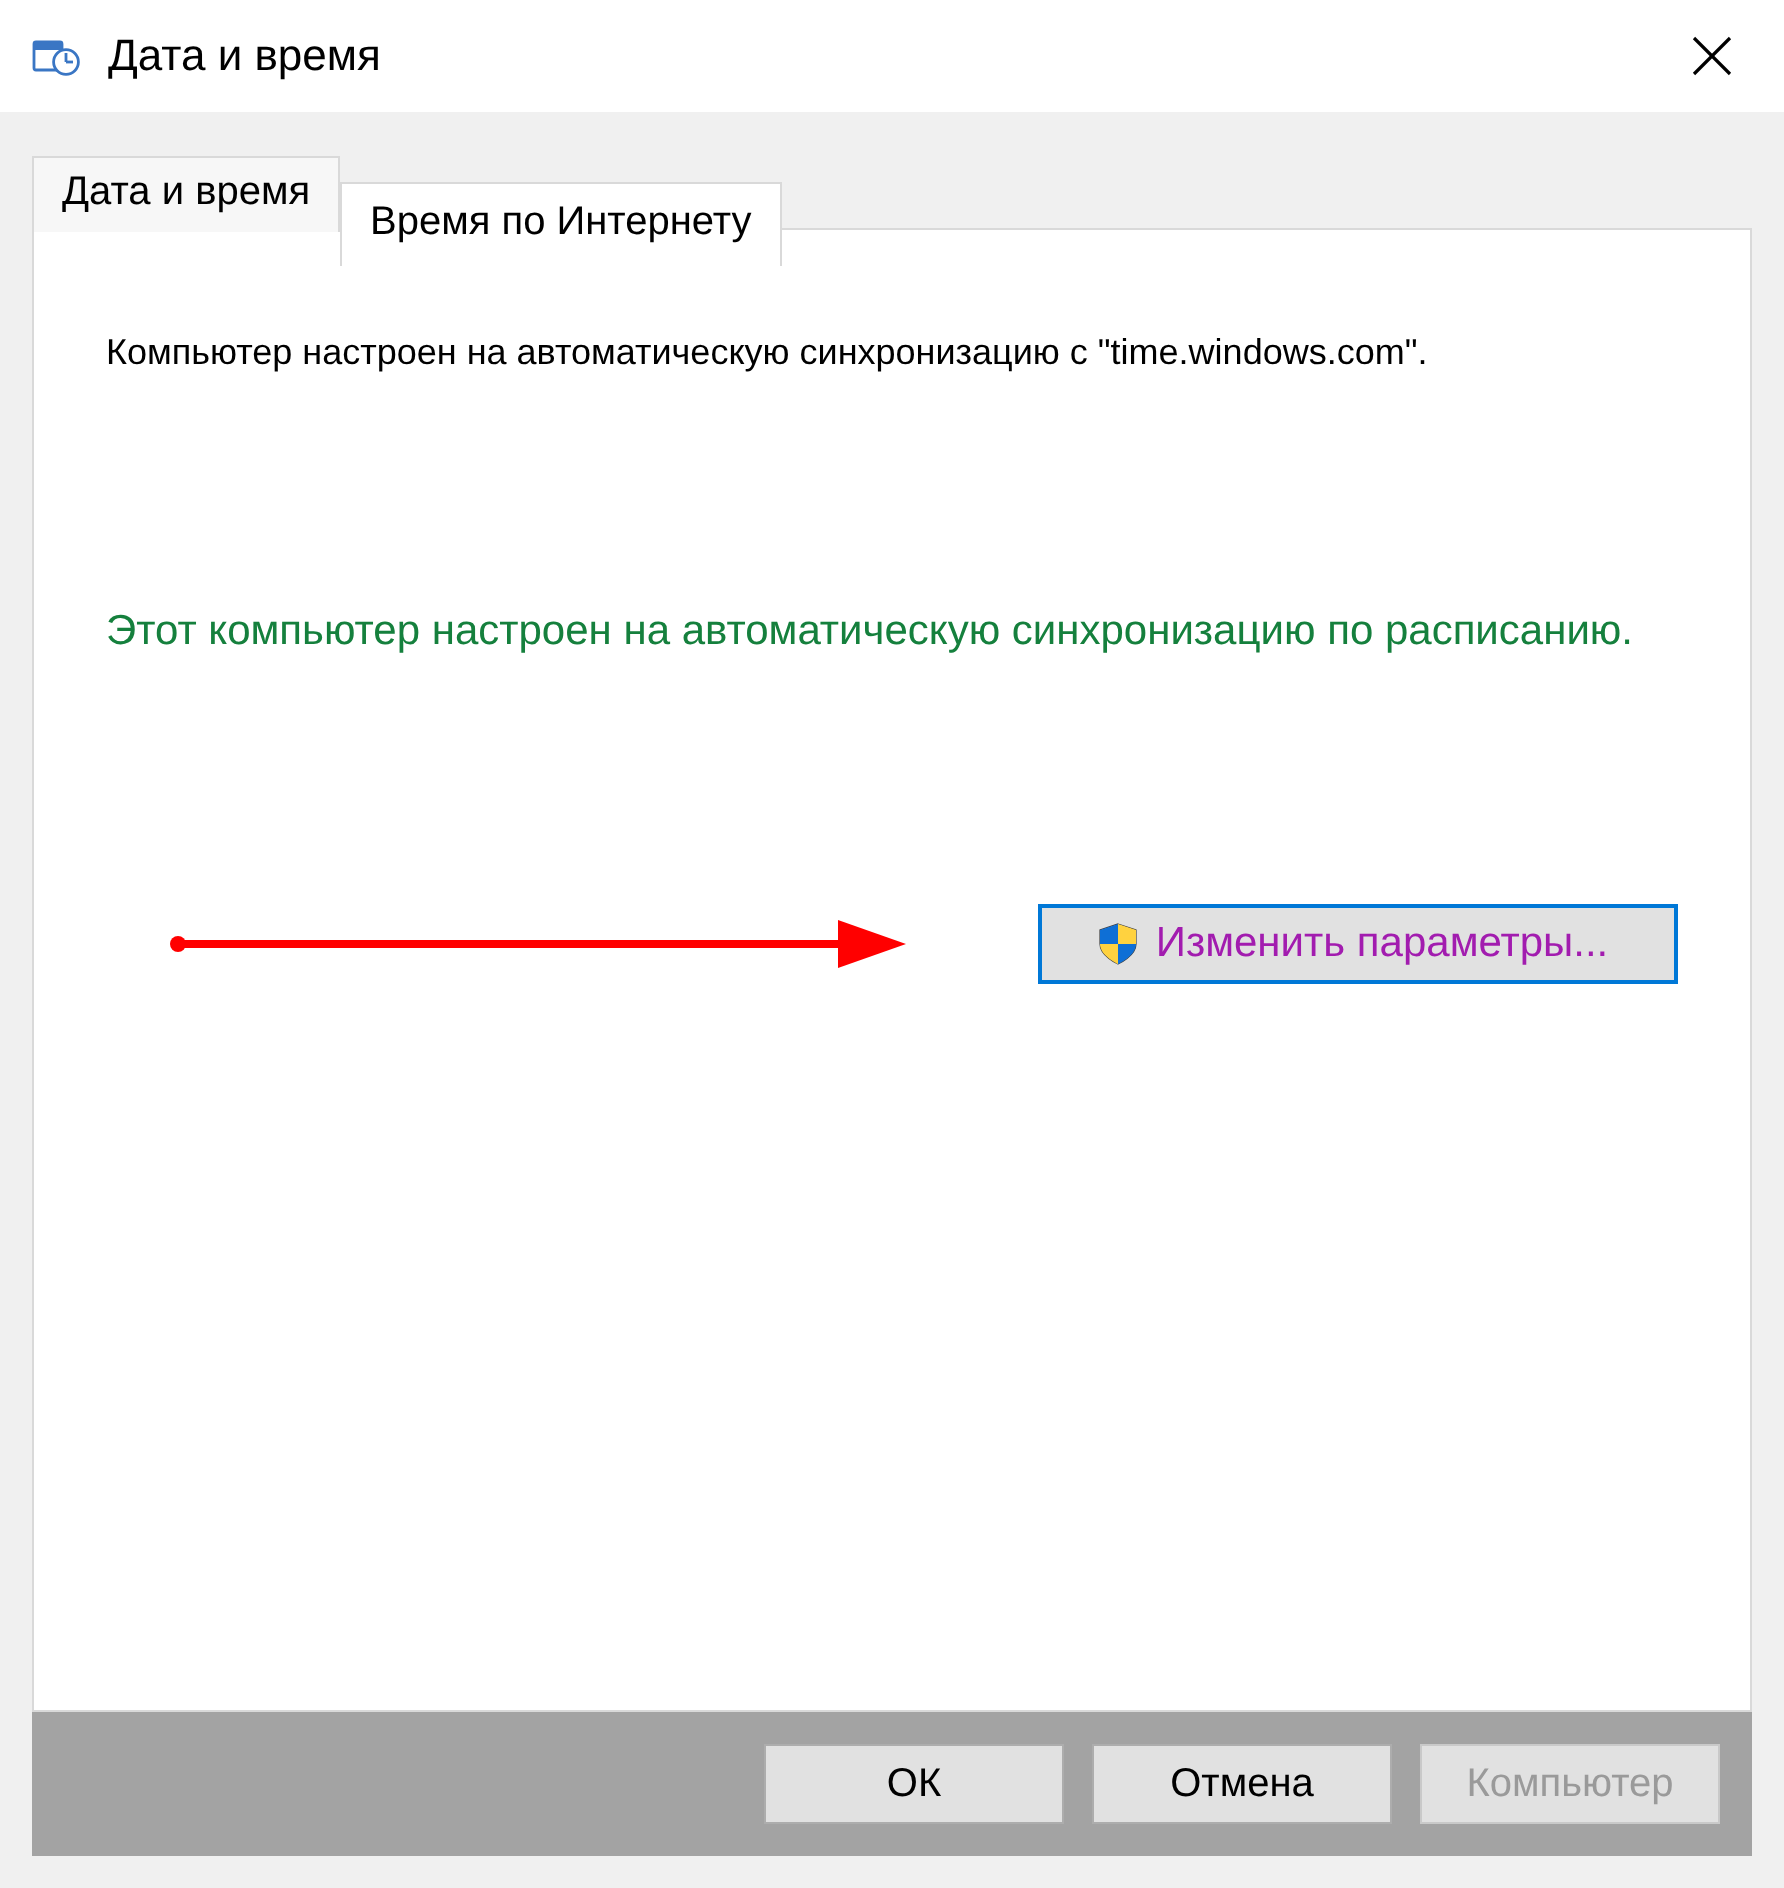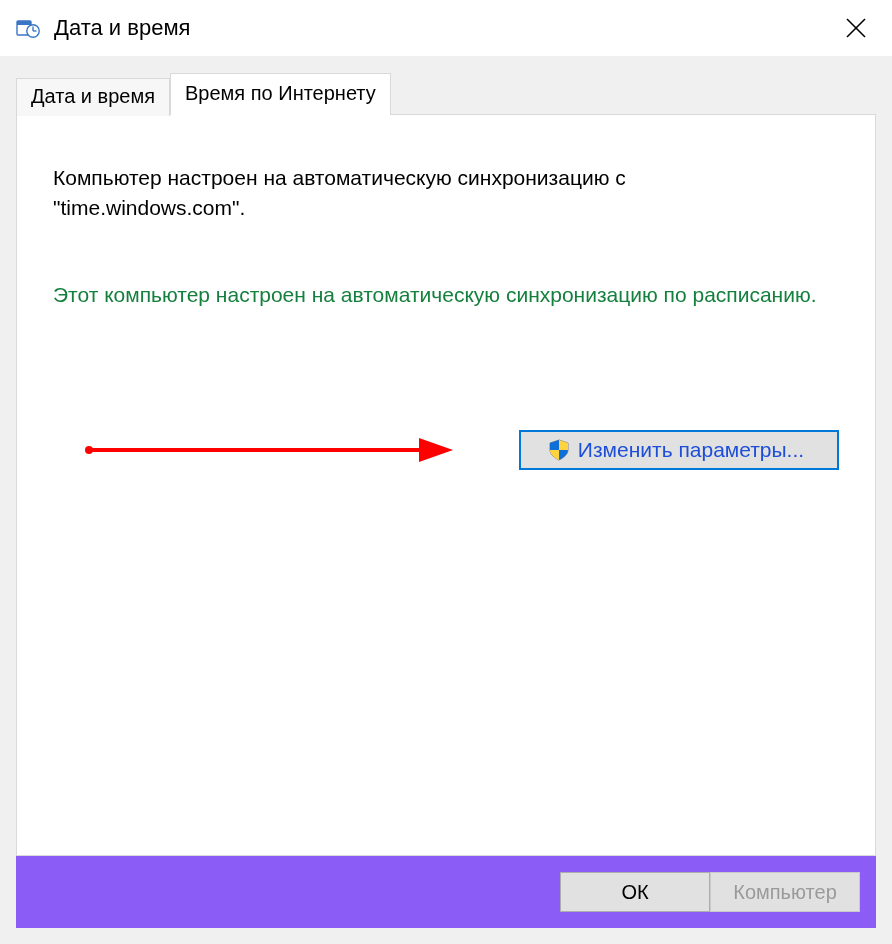--- a/index.html
+++ b/index.html
@@ -69,21 +69,21 @@
   .tab {
     border: 1px solid #d9d9d9;
     border-bottom: none;
     background: #ffffff;
     padding: 8px 14px 10px 14px;
     font-size: 20px;
     color: #000;
     margin-right: 0;
     cursor: pointer;
     position: relative;
-    top: 1px;
+    top: 19px;
   }
   .tab.inactive {
     background: #f7f7f7;
     top: 2px;
     padding-top: 6px;
     padding-bottom: 8px;
   }
   .tab.active {
     background: #ffffff;
     z-index: 3;
@@ -91,24 +91,24 @@
   .tabpanel {
     flex: 1;
     border: 1px solid #d9d9d9;
     background: #ffffff;
     position: relative;
     z-index: 1;
     padding: 48px 36px 36px 36px;
     overflow: hidden;
   }
   .para1 {
-    font-size: 21px;
+    font-size: 18px;
     line-height: 1.45;
     color: #000;
-    margin-bottom: 56px;
+    margin-bottom: 112px;
     max-width: 760px;
   }
   .para2 {
     font-size: 21px;
     line-height: 1.45;
     color: #15803d;
     margin-bottom: 120px;
     max-width: 780px;
   }
   .changerow {
@@ -128,35 +128,36 @@
     pointer-events: none;
   }
   .change-btn {
     display: inline-flex;
     align-items: center;
     gap: 8px;
     border: 2px solid #0078d7;
     background: #e1e1e1;
     padding: 6px 16px 6px 10px;
     font-size: 21px;
-    color: #1d4ed8;
+    color: #a21caf;
     cursor: pointer;
     min-width: 320px;
     justify-content: center;
   }
   .shield {
     width: 22px;
     height: 22px;
     flex: 0 0 22px;
   }
   .bottom-buttons {
     display: flex;
     justify-content: flex-end;
+    gap: 14px;
     padding: 16px 16px 16px 16px;
-    background: #8b5cf6;
+    background: #a3a3a3;
   }
   .btn {
     min-width: 150px;
     height: 40px;
     border: 1px solid #adadad;
     background: #e1e1e1;
     font-size: 20px;
     color: #000;
     display: flex;
     align-items: center;
@@ -229,20 +230,23 @@
           <span>Изменить параметры...</span>
         </div>
       </div>
 
     </div>
 
     <div class="bottom-buttons">
       <div class="btn">
         <span>ОК</span>
       </div>
+      <div class="btn">
+        <span>Отмена</span>
+      </div>
       <div class="btn disabled">
         <span>Компьютер</span>
       </div>
     </div>
 
   </div>
 
 </div>
 
 </body></html>

